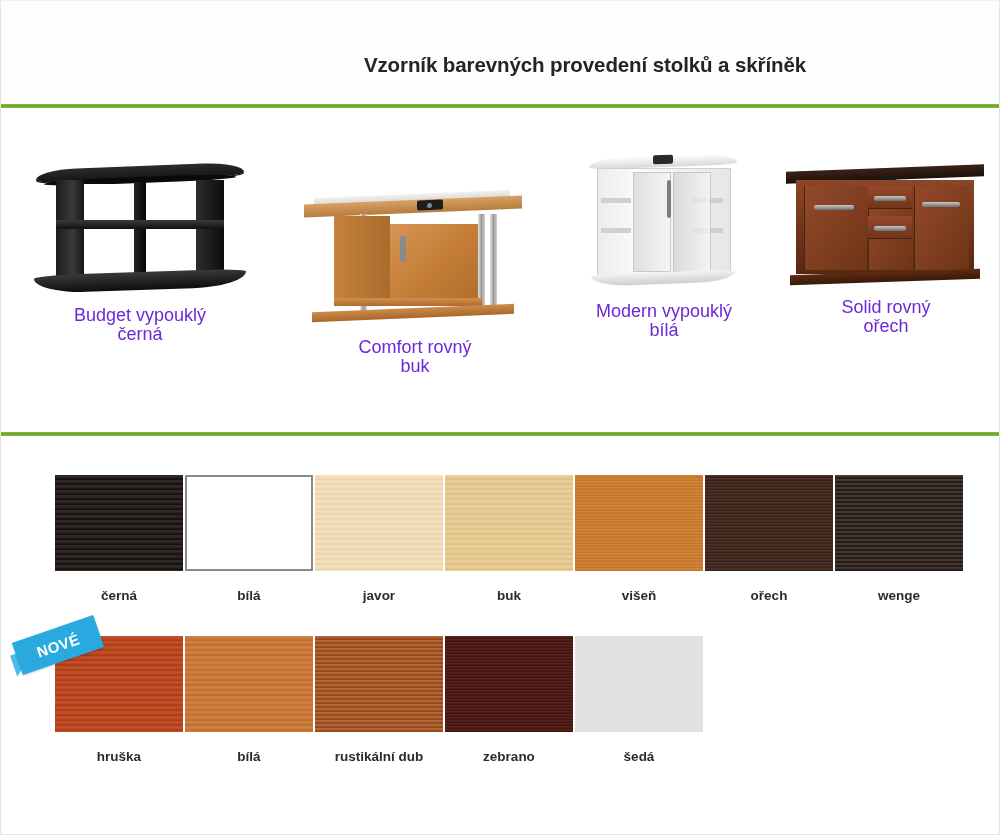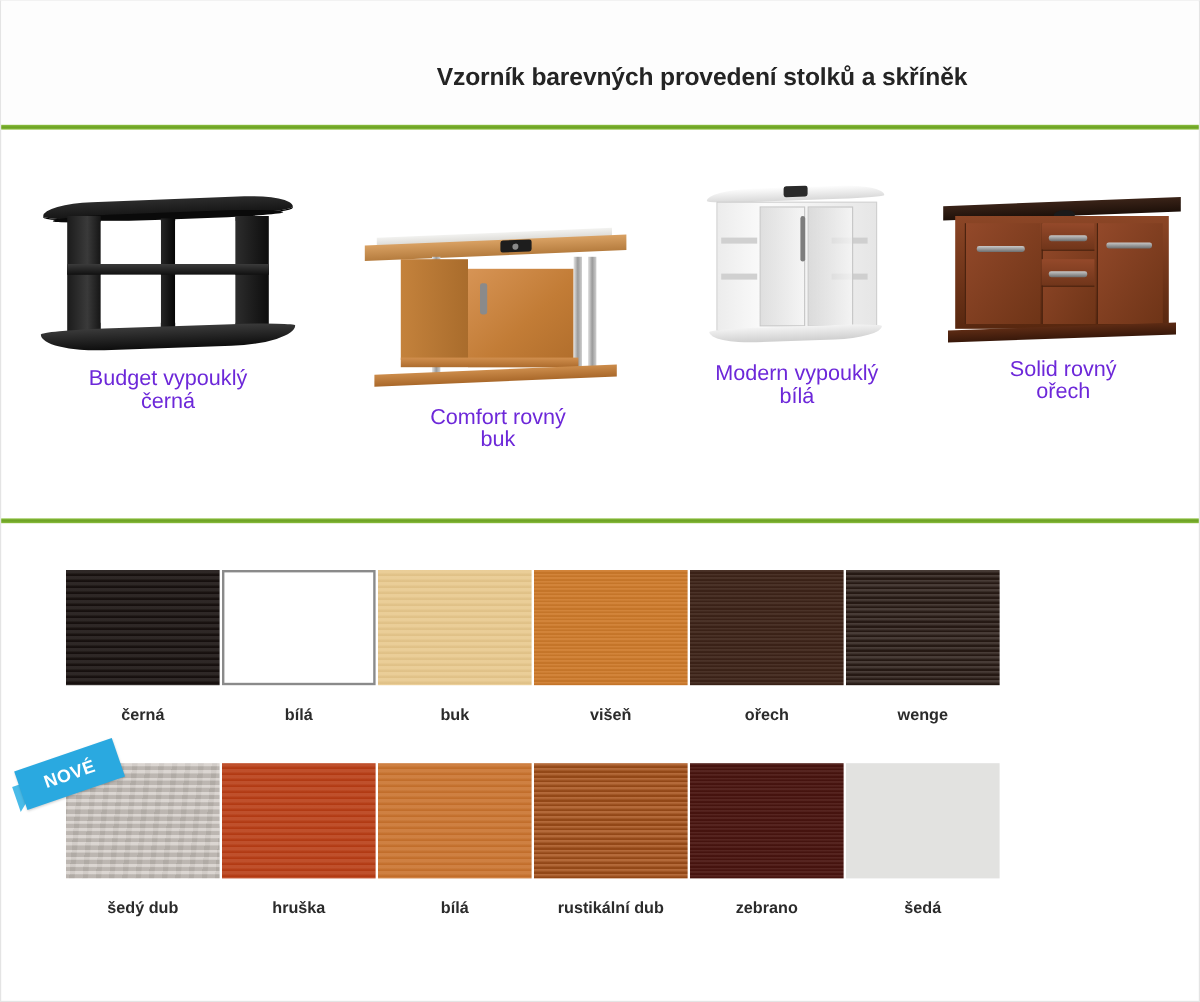--- a/index.html
+++ b/index.html
@@ -456,20 +456,26 @@
           <div class="chip" style="background: rgb(23, 16, 14);">
             <div class="grain-soft"></div>
           </div>
           <div class="chip-label">černá</div>
         </div>
         <div class="swatch-cell">
           <div class="chip bordered" style="background: rgb(255, 255, 255);"></div>
           <div class="chip-label">bílá</div>
         </div>
         <div class="swatch-cell">
+          <div class="chip" style="background: rgb(242, 220, 180);">
+            <div class="grain-soft"></div>
+          </div>
+          <div class="chip-label">javor</div>
+        </div>
+        <div class="swatch-cell">
           <div class="chip" style="background: rgb(232, 200, 140);">
             <div class="grain-soft"></div>
           </div>
           <div class="chip-label">buk</div>
         </div>
         <div class="swatch-cell">
           <div class="chip" style="background: rgb(207, 123, 43);">
             <div class="grain-h"></div>
           </div>
           <div class="chip-label">višeň</div>
@@ -482,26 +488,20 @@
         </div>
         <div class="swatch-cell">
           <div class="chip" style="background: rgb(42, 28, 22);">
             <div class="grain-strong"></div>
           </div>
           <div class="chip-label">wenge</div>
         </div>
       </div>
     <div class="swatch-row row2" id="row-1">
         <div class="swatch-cell spacer"></div>
-        <div class="swatch-cell">
-          <div class="chip" style="background: rgb(207, 200, 194);">
-            <div class="grain-rough"></div>
-          </div>
-          <div class="chip-label">šedý dub</div>
-        </div>
         <div class="swatch-cell">
           <div class="chip" style="background: rgb(184, 60, 20);">
             <div class="grain-soft"></div>
           </div>
           <div class="chip-label">hruška</div>
         </div>
         <div class="swatch-cell">
           <div class="chip" style="background: rgb(201, 114, 45);">
             <div class="grain-soft"></div>
           </div>

